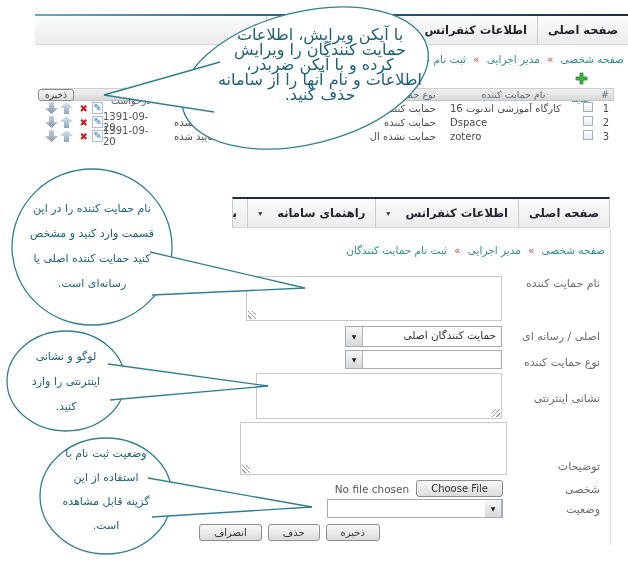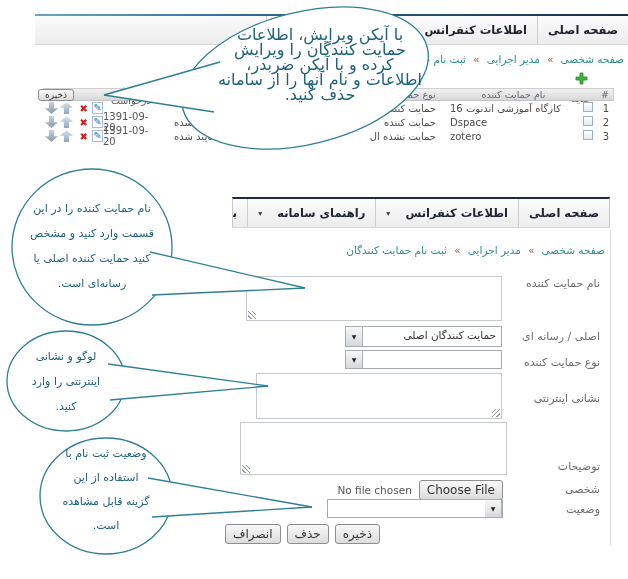--- a/index.html
+++ b/index.html
@@ -41,22 +41,22 @@
       background:#fff; color:#2f74c0; font-size:10px; line-height:10px; cursor:pointer; }
   .edit-ic::before { content:"✎"; }
   .x-ic { color:#cc1f1f; font-weight:bold; font-size:10px; cursor:pointer; }
   .x-ic::before { content:"✖"; }
   .ar { display:inline-block; width:13px; height:12px; cursor:pointer; }
   .ar-up { clip-path:polygon(50% 0,100% 48%,70% 48%,70% 100%,30% 100%,30% 48%,0 48%);
      background:linear-gradient(#d9e6ee,#8ea7bb); }
   .ar-dn { clip-path:polygon(50% 100%,100% 52%,70% 52%,70% 0,30% 0,30% 52%,0 52%);
      background:linear-gradient(#c6d1da,#8899aa); }
   .btn { display:inline-block; border:1px solid #8e8e8e; border-radius:3px;
-     background:linear-gradient(#f9f9f9,#dcdcdc); color:#333; font-size:12px;
-     padding:2px 7px; cursor:pointer; white-space:nowrap; }
+     background:linear-gradient(#f9f9f9,#dcdcdc); color:#333; font-size:10px;
+     padding:2px 14px; cursor:pointer; white-space:nowrap; }
   .btn-sm { font-size:9px; padding:0 6px; border-radius:3px; }
 
   
   #shot2 { position:absolute; left:232px; top:197px; width:396px; height:368px; }
   #shot2 .menubar { left:0; top:0; width:378px; height:31px; border-top:2px solid #1e2a4a;
      border-left:1px solid #c9c9c9; border-right:1px solid #c9c9c9; }
   #shot2 .vline { position:absolute; left:378px; top:33px; height:315px;
      border-left:1px solid #dcdcdc; }
   .flabel { position:absolute; right:28px; direction:rtl; font-size:11px; color:#6b6b6b;
      white-space:nowrap; }

